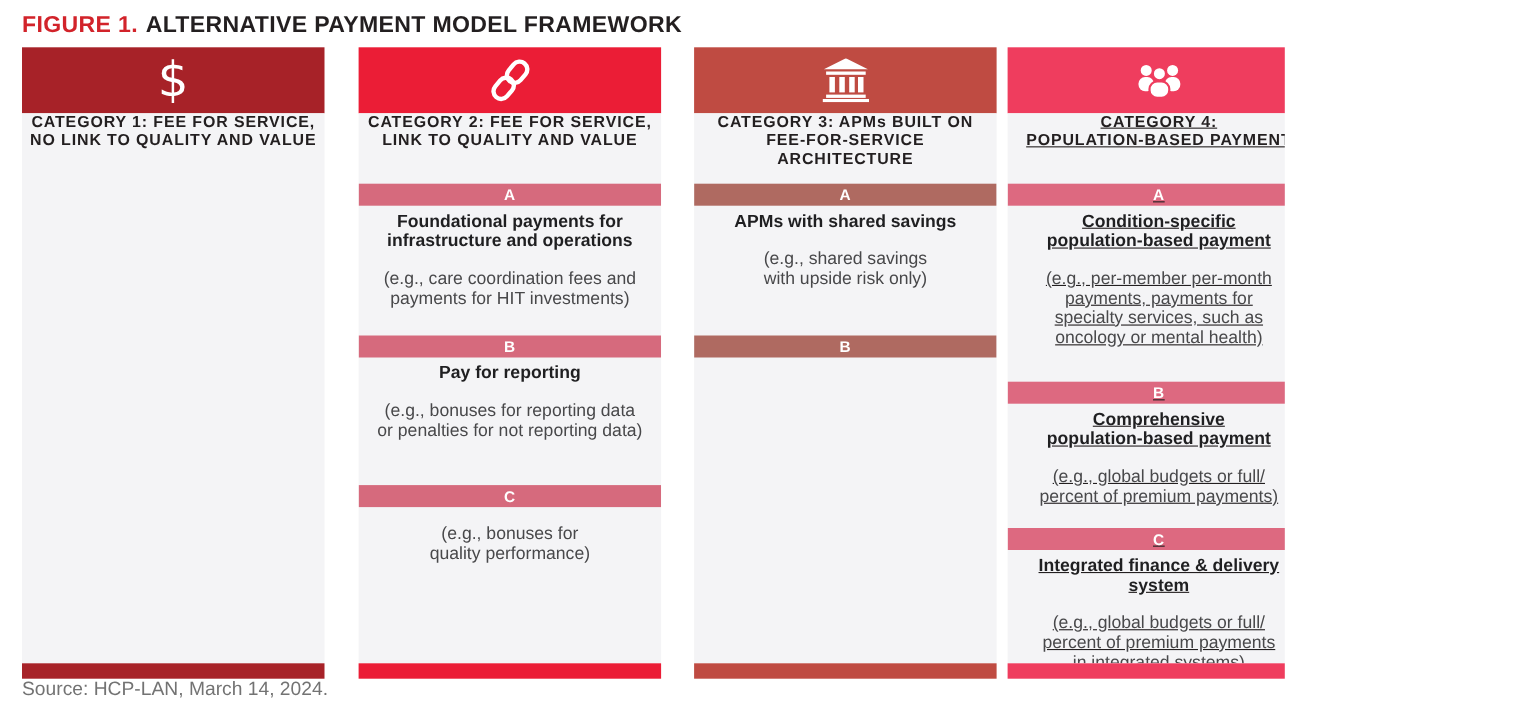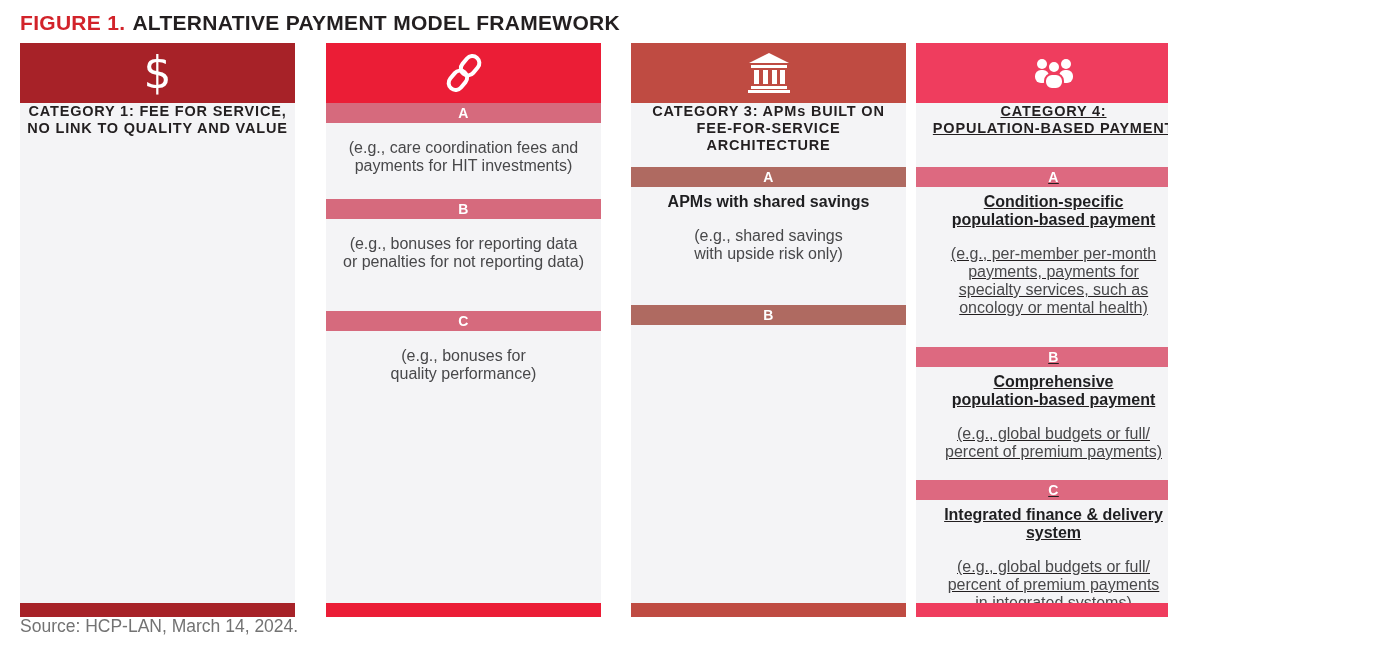--- a/index.html
+++ b/index.html
@@ -57,32 +57,37 @@
   <div class="col col2">
     <div class="col-header" style="background-color: rgb(235, 29, 54);">
       <svg class="icon-svg" width="40" height="46" viewBox="0 0 40 46">
         <g fill="none" stroke="#ffffff" stroke-width="4" transform="rotate(40 20 23)">
           <rect x="13" y="3" width="14" height="21" rx="7"></rect>
           <rect x="13" y="22" width="14" height="21" rx="7"></rect>
         </g>
       </svg>
     </div>
     <div class="col-body">
+      <div class="cat-title">CATEGORY 2: FEE FOR SERVICE,
+LINK TO QUALITY AND VALUE</div>
 
       <div class="sec">
         <div class="sec-bar" style="background-color: rgb(214, 106, 125);">A</div>
         <div class="sec-text">
+          <div class="sec-heading">Foundational payments for
+infrastructure and operations</div>
           <div class="sec-detail">(e.g., care coordination fees and
 payments for HIT investments)</div>
         </div>
       </div>
 
       <div class="sec gap24">
         <div class="sec-bar" style="background-color: rgb(214, 106, 125);">B</div>
         <div class="sec-text">
+          <div class="sec-heading">Pay for reporting</div>
           <div class="sec-detail">(e.g., bonuses for reporting data
 or penalties for not reporting data)</div>
         </div>
       </div>
 
       <div class="sec gap40">
         <div class="sec-bar" style="background-color: rgb(214, 106, 125);">C</div>
         <div class="sec-text">
           <div class="sec-detail">(e.g., bonuses for
 quality performance)</div>

